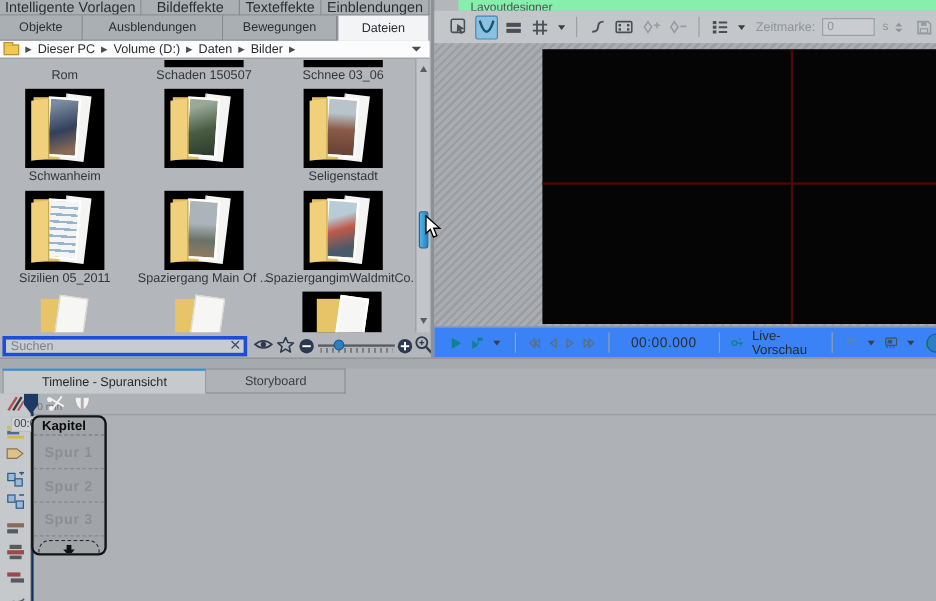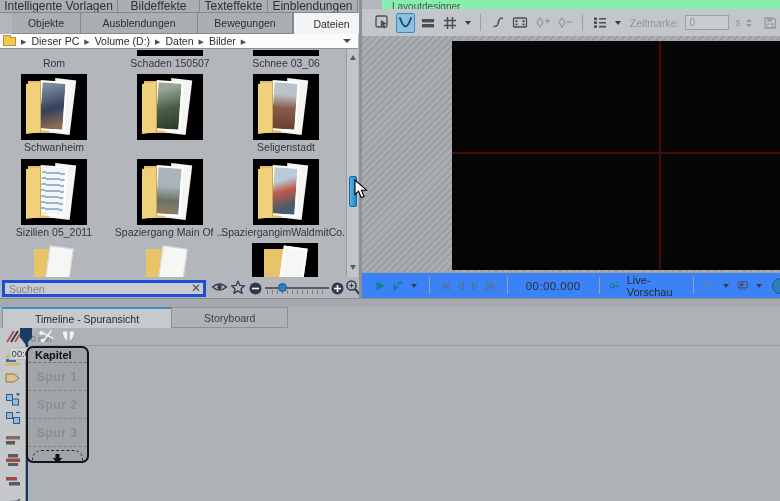--- a/index.html
+++ b/index.html
@@ -4,21 +4,21 @@
 <style>
   html,body{margin:0;padding:0;background:#888;}
   #app{position:relative;width:780px;height:501px;background:#b3b6ba;overflow:hidden;
        font-family:"Liberation Sans",sans-serif;-webkit-font-smoothing:antialiased;color:#2b2e31;}
   #app *{box-sizing:border-box;}
 
   
   .tabs-row1{position:absolute;left:0;top:0;width:358px;height:13px;display:flex;}
   .tabs-row1 .tab{height:13px;background:#aaafb4;border-right:1px solid #83888d;border-bottom:1px solid #83888d;
       display:flex;align-items:center;justify-content:center;font-size:12px;color:#2c2f32;overflow:hidden;}
-  .tabs-row2{position:absolute;left:12px;top:13px;width:358px;height:21px;display:flex;}
+  .tabs-row2{position:absolute;left:0;top:13px;width:358px;height:21px;display:flex;}
   .tabs-row2 .tab{height:21px;background:#aaafb4;border-right:1px solid #83888d;border-bottom:1px solid #83888d;
       display:flex;align-items:center;justify-content:center;font-size:10.5px;color:#2c2f32;}
   .tabs-row2 .tab.active{background:#f3f4f5;border-bottom:none;border-left:1px solid #83888d;}
 
   
   .breadcrumb{position:absolute;left:0;top:34px;width:358px;height:15px;background:#fcfcfc;
       border-bottom:1px solid #8e9296;display:flex;align-items:center;gap:5px;padding-left:3px;font-size:10.5px;color:#2b2e31;}
   .crumb-sep{font-size:7px;color:#4a4d50;line-height:1;}
   .bc-folder{width:13px;height:9px;background:#f0c94e;border:1px solid #b8933a;position:relative;margin-top:1px;}
   .bc-folder:before{content:"";position:absolute;left:-1px;top:-3px;width:6px;height:2px;background:#f0c94e;border:1px solid #b8933a;border-bottom:none;}

